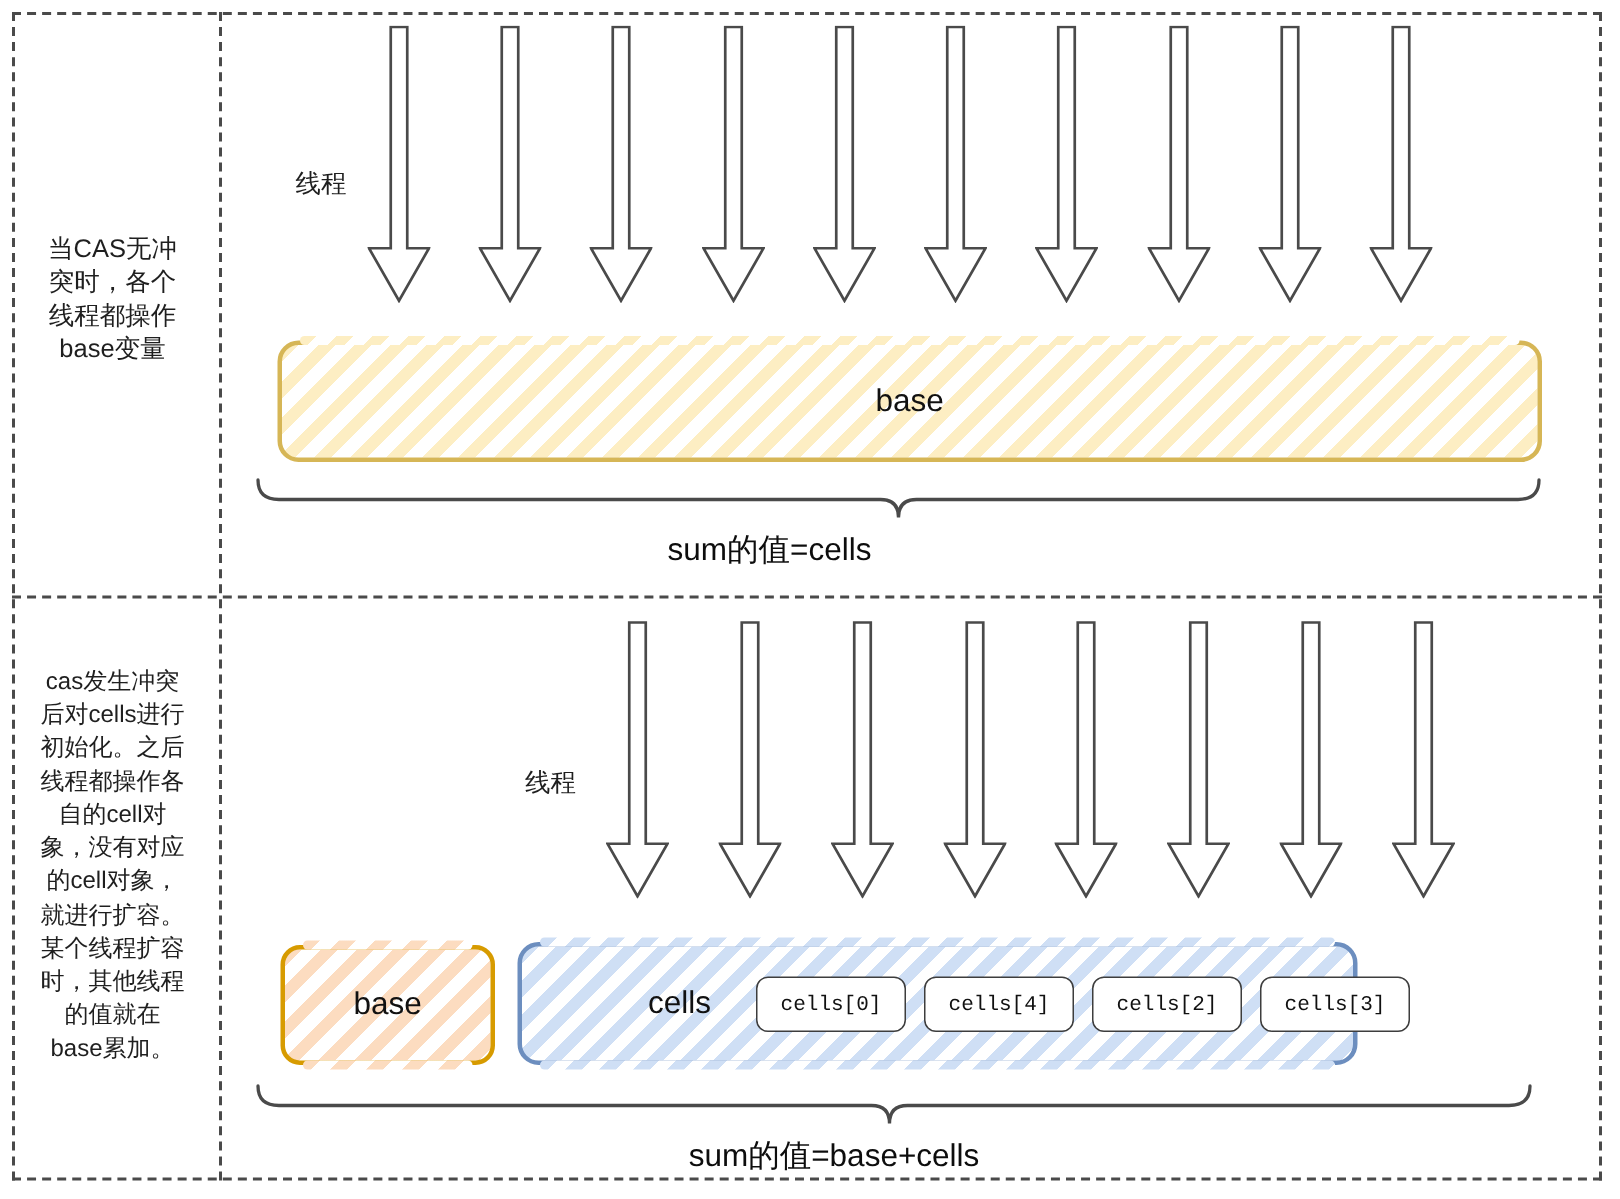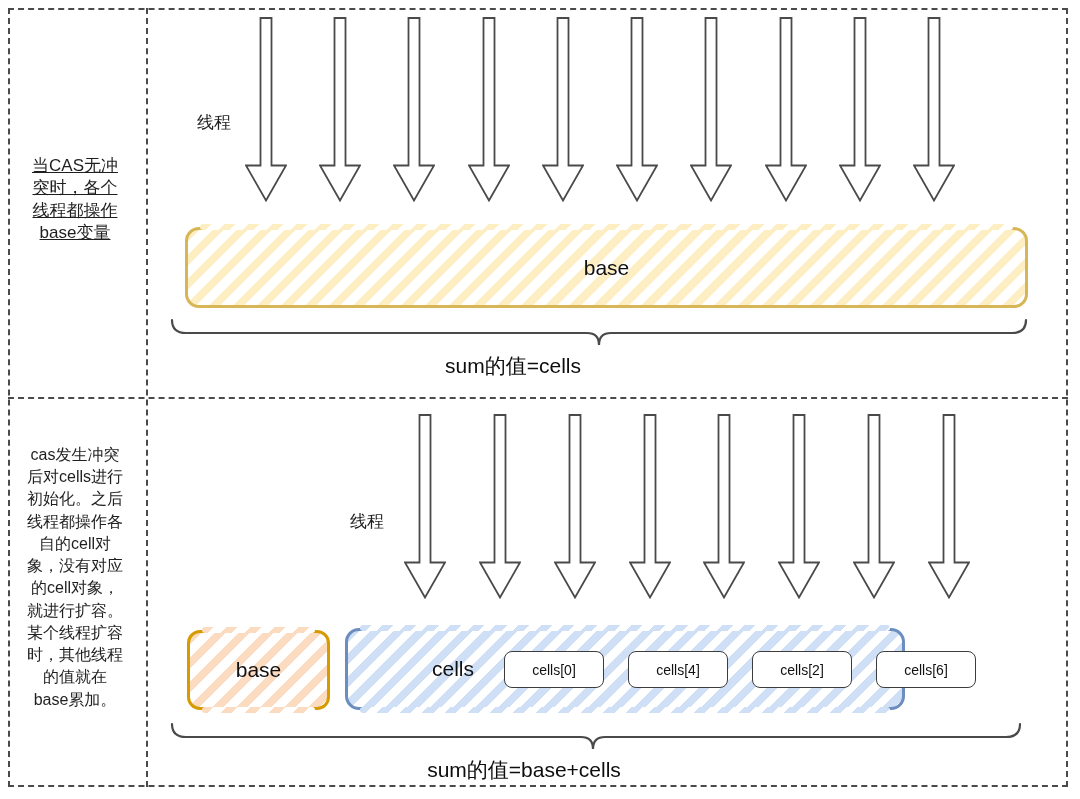--- a/index.html
+++ b/index.html
@@ -17,21 +17,21 @@
     border-left:2px dashed #4a4a4a;
   }
   .h-divider{
     position:absolute;left:8px;top:397px;width:1060px;height:0;
     border-top:2px dashed #4a4a4a;
   }
   .sidebar-text{
     position:absolute;left:10px;width:130px;text-align:center;
     white-space:pre-line;font-size:17px;line-height:1.32;color:#1f1f1f;
   }
-  .sidebar-text.top{top:155px;text-decoration:underline;}
+  .sidebar-text.top{top:155px;}
   .sidebar-text.bottom{top:444px;font-size:16px;line-height:1.39;}
   .thread-label{position:absolute;font-size:17px;color:#1f1f1f;}
   .thread-label.top{left:197px;top:111px;}
   .thread-label.bottom{left:350px;top:510px;}
   .arrow-row{
     position:absolute;display:flex;justify-content:space-between;height:185px;
   }
   .arrow-row.top{left:245px;top:17px;width:710px;}
   .arrow-row.bottom{left:404px;top:414px;width:566px;}
   .hatch-box{position:absolute;box-sizing:border-box;}
@@ -56,36 +56,36 @@
     background:inherit;border-radius:3px;
   }
   .cells-box{
     left:345px;top:628px;width:560px;height:82px;border-radius:14px;
     border:3.5px solid var(--cells_border);
     background-image:repeating-linear-gradient(135deg,var(--cells_stripe) 0 8px,#ffffff 8px 16px);
   }
   .box-label{font-size:21px;color:#111;}
   .cells-label{position:absolute;left:84px;top:50%;transform:translateY(-50%);}
   .cells-row{
-    position:absolute;left:156px;top:20px;display:flex;gap:24px;
+    position:absolute;left:156px;top:20px;display:flex;gap:12px;font-family:Liberation Mono, monospace;
   }
   .cell-box{
     width:100px;height:37px;box-sizing:border-box;border:1.6px solid #3d3d3d;
     border-radius:8px;background:#ffffff;display:flex;align-items:center;
     justify-content:center;font-size:14px;color:#111;
   }
   .brace{position:absolute;}
   .brace.top{left:170px;top:317px;}
   .brace.bottom{left:170px;top:721px;}
   .sum-label{
     position:absolute;transform:translateX(-50%);font-size:21px;color:#0d0d0d;
     white-space:nowrap;
   }
   .sum-label.top{left:513px;top:352px;}
-  .sum-label.bottom{left:524px;top:756px;}
+  .sum-label.bottom{left:556px;top:756px;}
   svg.arrow{display:block;}
 </style>
 </head>
 <body>
 
 <div class="page">
   <div class="outer-border"></div>
   <div class="v-divider"></div>
   <div class="h-divider"></div>
 
@@ -175,20 +175,20 @@
     </div>
   <div class="hatch-box base-bottom">
     <span class="box-label">base</span>
   </div>
   <div class="hatch-box cells-box">
     <span class="box-label cells-label">cells</span>
     <div class="cells-row">
         <div class="cell-box">cells[0]</div>
         <div class="cell-box">cells[4]</div>
         <div class="cell-box">cells[2]</div>
-        <div class="cell-box">cells[6]</div>
+        <div class="cell-box">cells[3]</div>
       </div>
   </div>
   <svg class="brace bottom" width="852" height="32" viewBox="0 0 852 32">
     <path d="M2,3 C2,12 7,16 16,16 L411,16 C419,16 423,20 423,28 C423,20 427,16 435,16 L836,16 C845,16 850,12 850,3" fill="none" stroke="#4a4a4a" stroke-width="2.2" stroke-linecap="round"></path>
   </svg>
   <div class="sum-label bottom">sum的值=base+cells</div>
 </div>
 
 </body></html>

